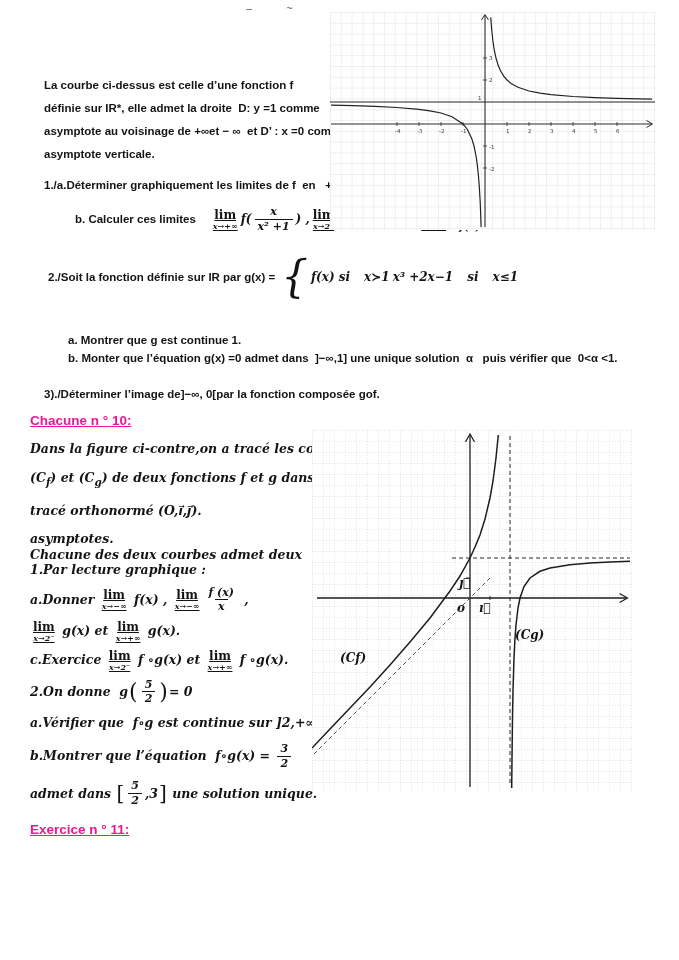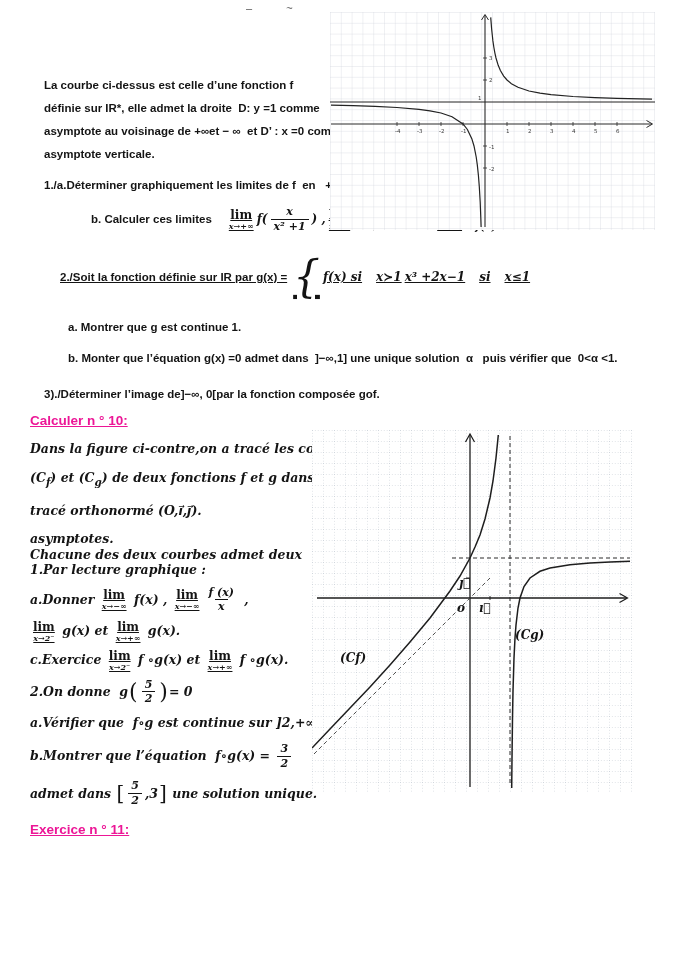--- a/index.html
+++ b/index.html
@@ -18,25 +18,25 @@
   .mline{display:flex;align-items:center;white-space:pre;}
   .lim{display:inline-flex;flex-direction:column;align-items:center;line-height:1;margin:0 3px;text-decoration:underline;}
   .lim .op{font-style:normal;font-weight:700;}
   .lim .sub{font-size:8px;margin-top:1px;}
   .frac{display:inline-flex;flex-direction:column;align-items:center;line-height:1.05;margin:0 3px;font-size:11px;}
   .frac .num{padding:0 3px 1px;}
   .frac .den{border-top:1.2px solid #141414;padding:1px 3px 0;}
   .bigp{font-size:22px;line-height:1;font-style:normal;font-weight:400;margin:0 1px;}
   .bigb{font-size:20px;line-height:1;font-style:normal;font-weight:400;margin:0 1px;}
 
-  .calcline{position:absolute;left:91px;top:206px;}
+  .calcline{position:absolute;left:75px;top:206px;}
   .calcline .lbl{font-weight:700;font-size:11.5px;margin-right:14px;font-family:"Liberation Sans",sans-serif;font-style:normal;}
 
   
-  .gdef{position:absolute;left:60px;top:258px;display:flex;align-items:center;text-decoration:underline;}
+  .gdef{position:absolute;left:48px;top:258px;display:flex;align-items:center;}
   .gdef .pre{font-weight:700;font-size:11.5px;}
   .brace{font-family:"DejaVu Serif",serif;font-size:42px;font-weight:400;line-height:0.9;margin:0 3px 0 6px;transform:scaleY(1.05);}
   .cases{display:flex;flex-direction:row;gap:3px;}
   .cases .row{display:flex;gap:14px;white-space:pre;}
 
   .item{position:absolute;white-space:pre;font-weight:700;font-size:11.5px;}
 
   .ex-title{position:absolute;left:30px;font-size:13.5px;font-weight:700;color:#ec1696;
             text-decoration:underline;white-space:pre;}
 
@@ -87,25 +87,25 @@
 
   <div class="gdef">
     <span class="pre">2./Soit la fonction définie sur IR par g(x) =</span>
     <span class="brace math">{</span>
     <span class="cases math">
       <span class="row"><span>f(x) si</span><span>x≻1</span></span>
       <span class="row"><span>x³ +2x−1</span><span>si</span><span>x≤1</span></span>
     </span>
   </div>
 
-  <div class="item" style="left:68px;top:321px;">a. Montrer que g est continue 1.</div>
+  <div class="item" style="left:68px;top:334px;">a. Montrer que g est continue 1.</div>
   <div class="item" style="left:68px;top:352px;">b. Monter que l’équation g(x) =0 admet dans  ]−∞,1] une unique solution  α   puis vérifier que  0&lt;α &lt;1.</div>
   <div class="item" style="left:44px;top:388px;">3)./Déterminer l’image de]−∞, 0[par la fonction composée gof.</div>
 
-  <div class="ex-title" style="top:413px;">Calculer n ° 10:</div>
+  <div class="ex-title" style="top:413px;">Chacune n ° 10:</div>
 
   <div class="ex10">
     <div class="pl">Dans la figure ci-contre,on a tracé les courbes</div>
     <div class="pl"><span>(C</span><sub>f</sub><span>) et (C</span><sub>g</sub><span>) de deux fonctions f et g dans un</span></div>
     <div class="pl"><span>tracé orthonormé </span><span>(O,ı⃗,ȷ⃗).</span></div>
     <div class="pl tight">asymptotes.</div>
     <div class="pl tight">Chacune des deux courbes admet deux</div>
     <div class="pl" style="margin-bottom:9px;">1.Par lecture graphique :</div>
 
     <div class="mline">

